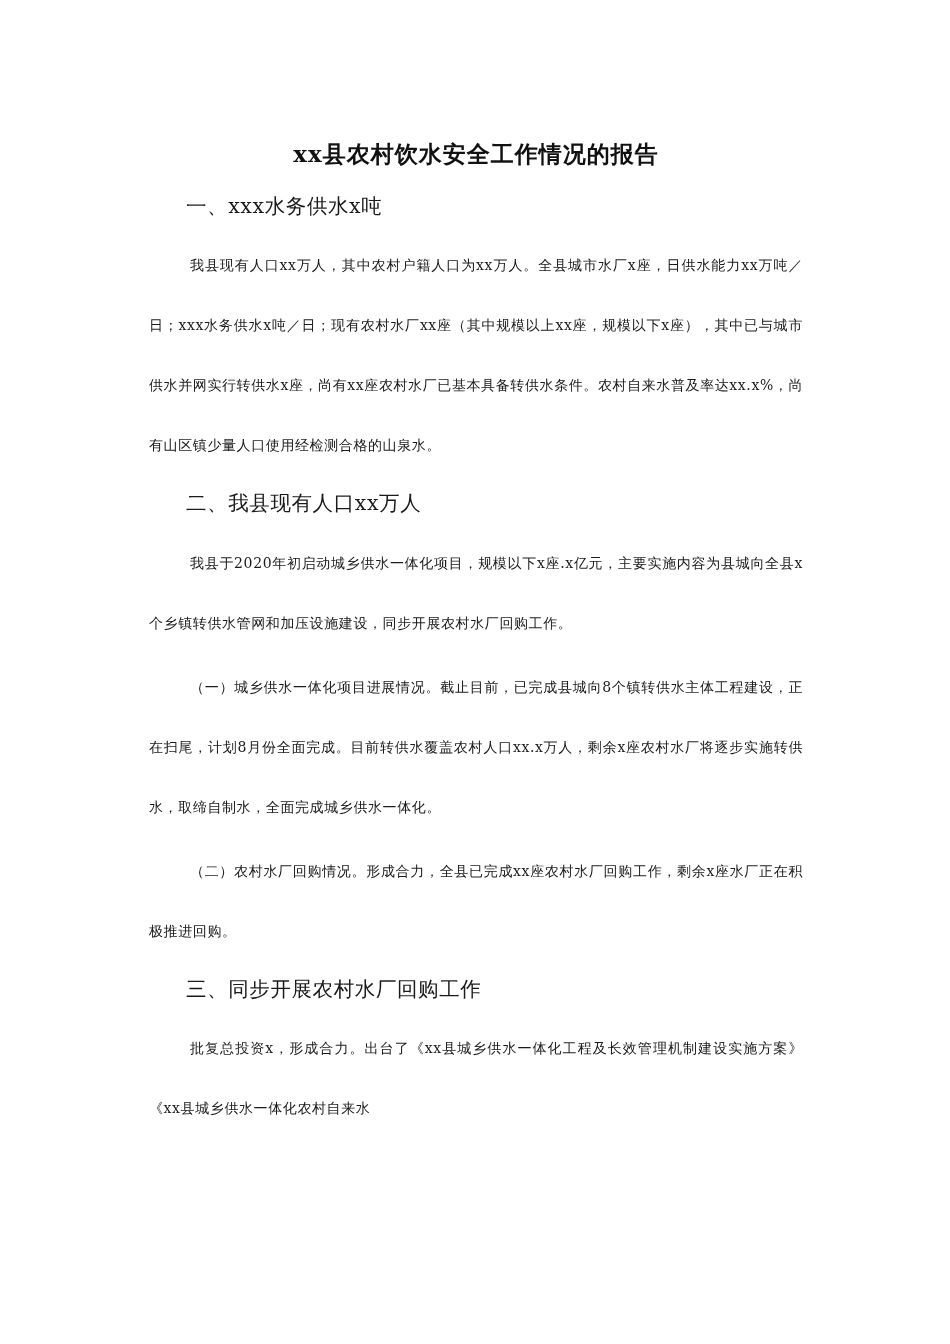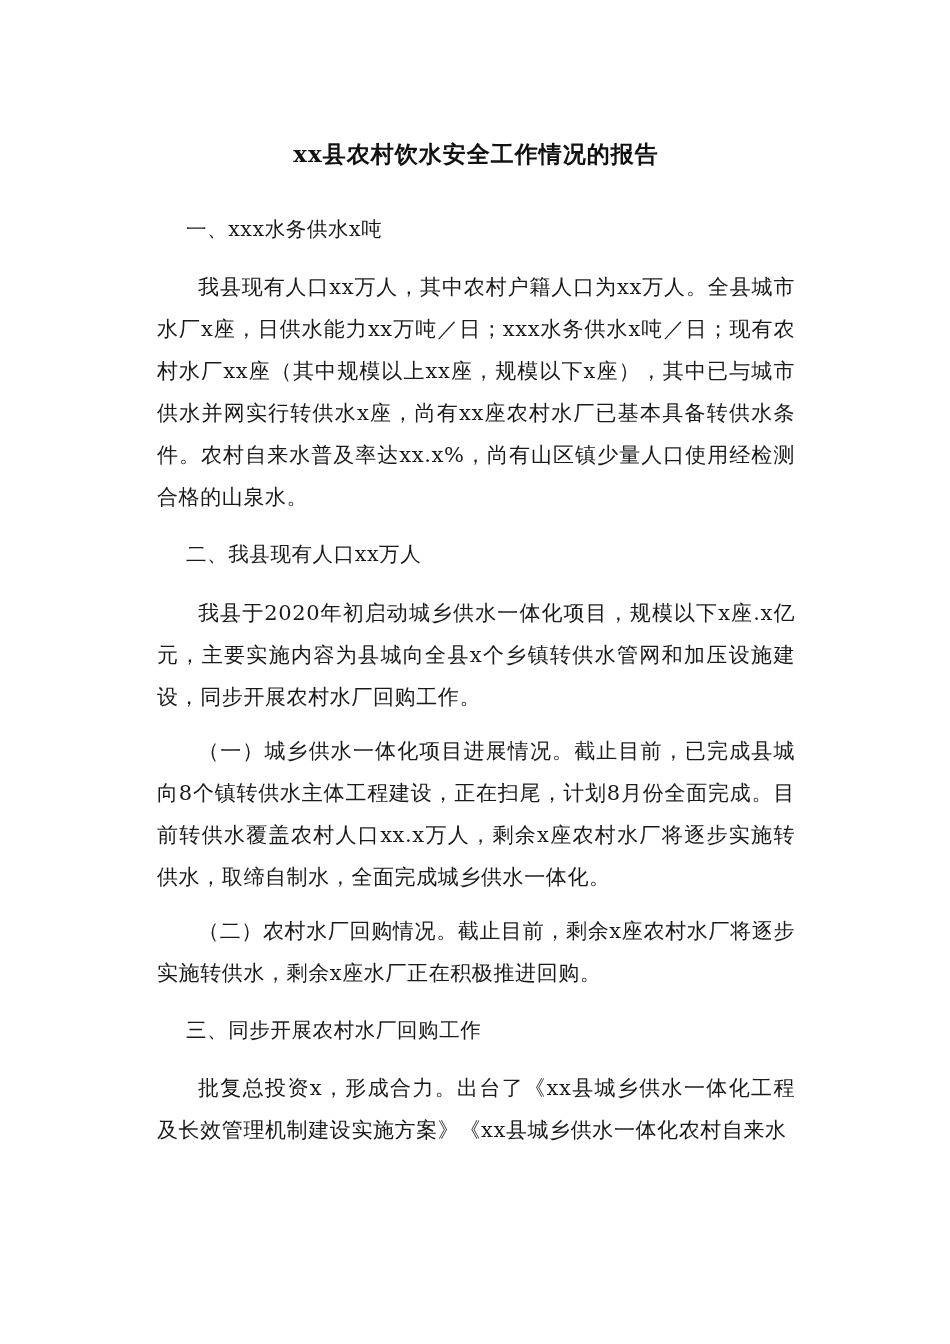--- a/index.html
+++ b/index.html
@@ -20,28 +20,28 @@
     left: 145px;
     top: 134px;
     width: 662px;
   }
   .doc-title {
     text-align: center;
     font-size: 23px;
     font-weight: bold;
     line-height: 40px;
     height: 40px;
-    margin: 0 0 31px 0;
+    margin: 0 0 8px 0;
     letter-spacing: 1px;
     color: #111;
   }
   .para {
-    font-size: 21px;
-    line-height: 42px;
-    margin: 12px;
+    font-size: 14px;
+    line-height: 60px;
+    margin: 4px;
     text-align: justify;
     text-align-last: left;
     text-indent: 41px;
     letter-spacing: 0.6px;
     word-break: break-all;
   }
   .heading {
     font-size: 20.5px;
     line-height: 49.3px;
     margin: 0;
@@ -57,20 +57,20 @@
 
   <div>
     <p class="heading">一、xxx水务供水x吨</p>
     <p class="para">我县现有人口xx万人，其中农村户籍人口为xx万人。全县城市水厂x座，日供水能力xx万吨／日；xxx水务供水x吨／日；现有农村水厂xx座（其中规模以上xx座，规模以下x座），其中已与城市供水并网实行转供水x座，尚有xx座农村水厂已基本具备转供水条件。农村自来水普及率达xx.x%，尚有山区镇少量人口使用经检测合格的山泉水。</p>
   </div>
 
   <div>
     <p class="heading">二、我县现有人口xx万人</p>
     <p class="para">我县于2020年初启动城乡供水一体化项目，规模以下x座.x亿元，主要实施内容为县城向全县x个乡镇转供水管网和加压设施建设，同步开展农村水厂回购工作。</p>
     <p class="para">（一）城乡供水一体化项目进展情况。截止目前，已完成县城向8个镇转供水主体工程建设，正在扫尾，计划8月份全面完成。目前转供水覆盖农村人口xx.x万人，剩余x座农村水厂将逐步实施转供水，取缔自制水，全面完成城乡供水一体化。</p>
-    <p class="para">（二）农村水厂回购情况。截止目前，剩余x座农村水厂将逐步实施转供水，剩余x座水厂正在积极推进回购。</p>
+    <p class="para">（二）农村水厂回购情况。形成合力，全县已完成xx座农村水厂回购工作，剩余x座水厂正在积极推进回购。</p>
   </div>
 
   <div>
     <p class="heading">三、同步开展农村水厂回购工作</p>
     <p class="para">批复总投资x，形成合力。出台了《xx县城乡供水一体化工程及长效管理机制建设实施方案》《xx县城乡供水一体化农村自来水</p>
   </div>
 </div>
 
 </body></html>

